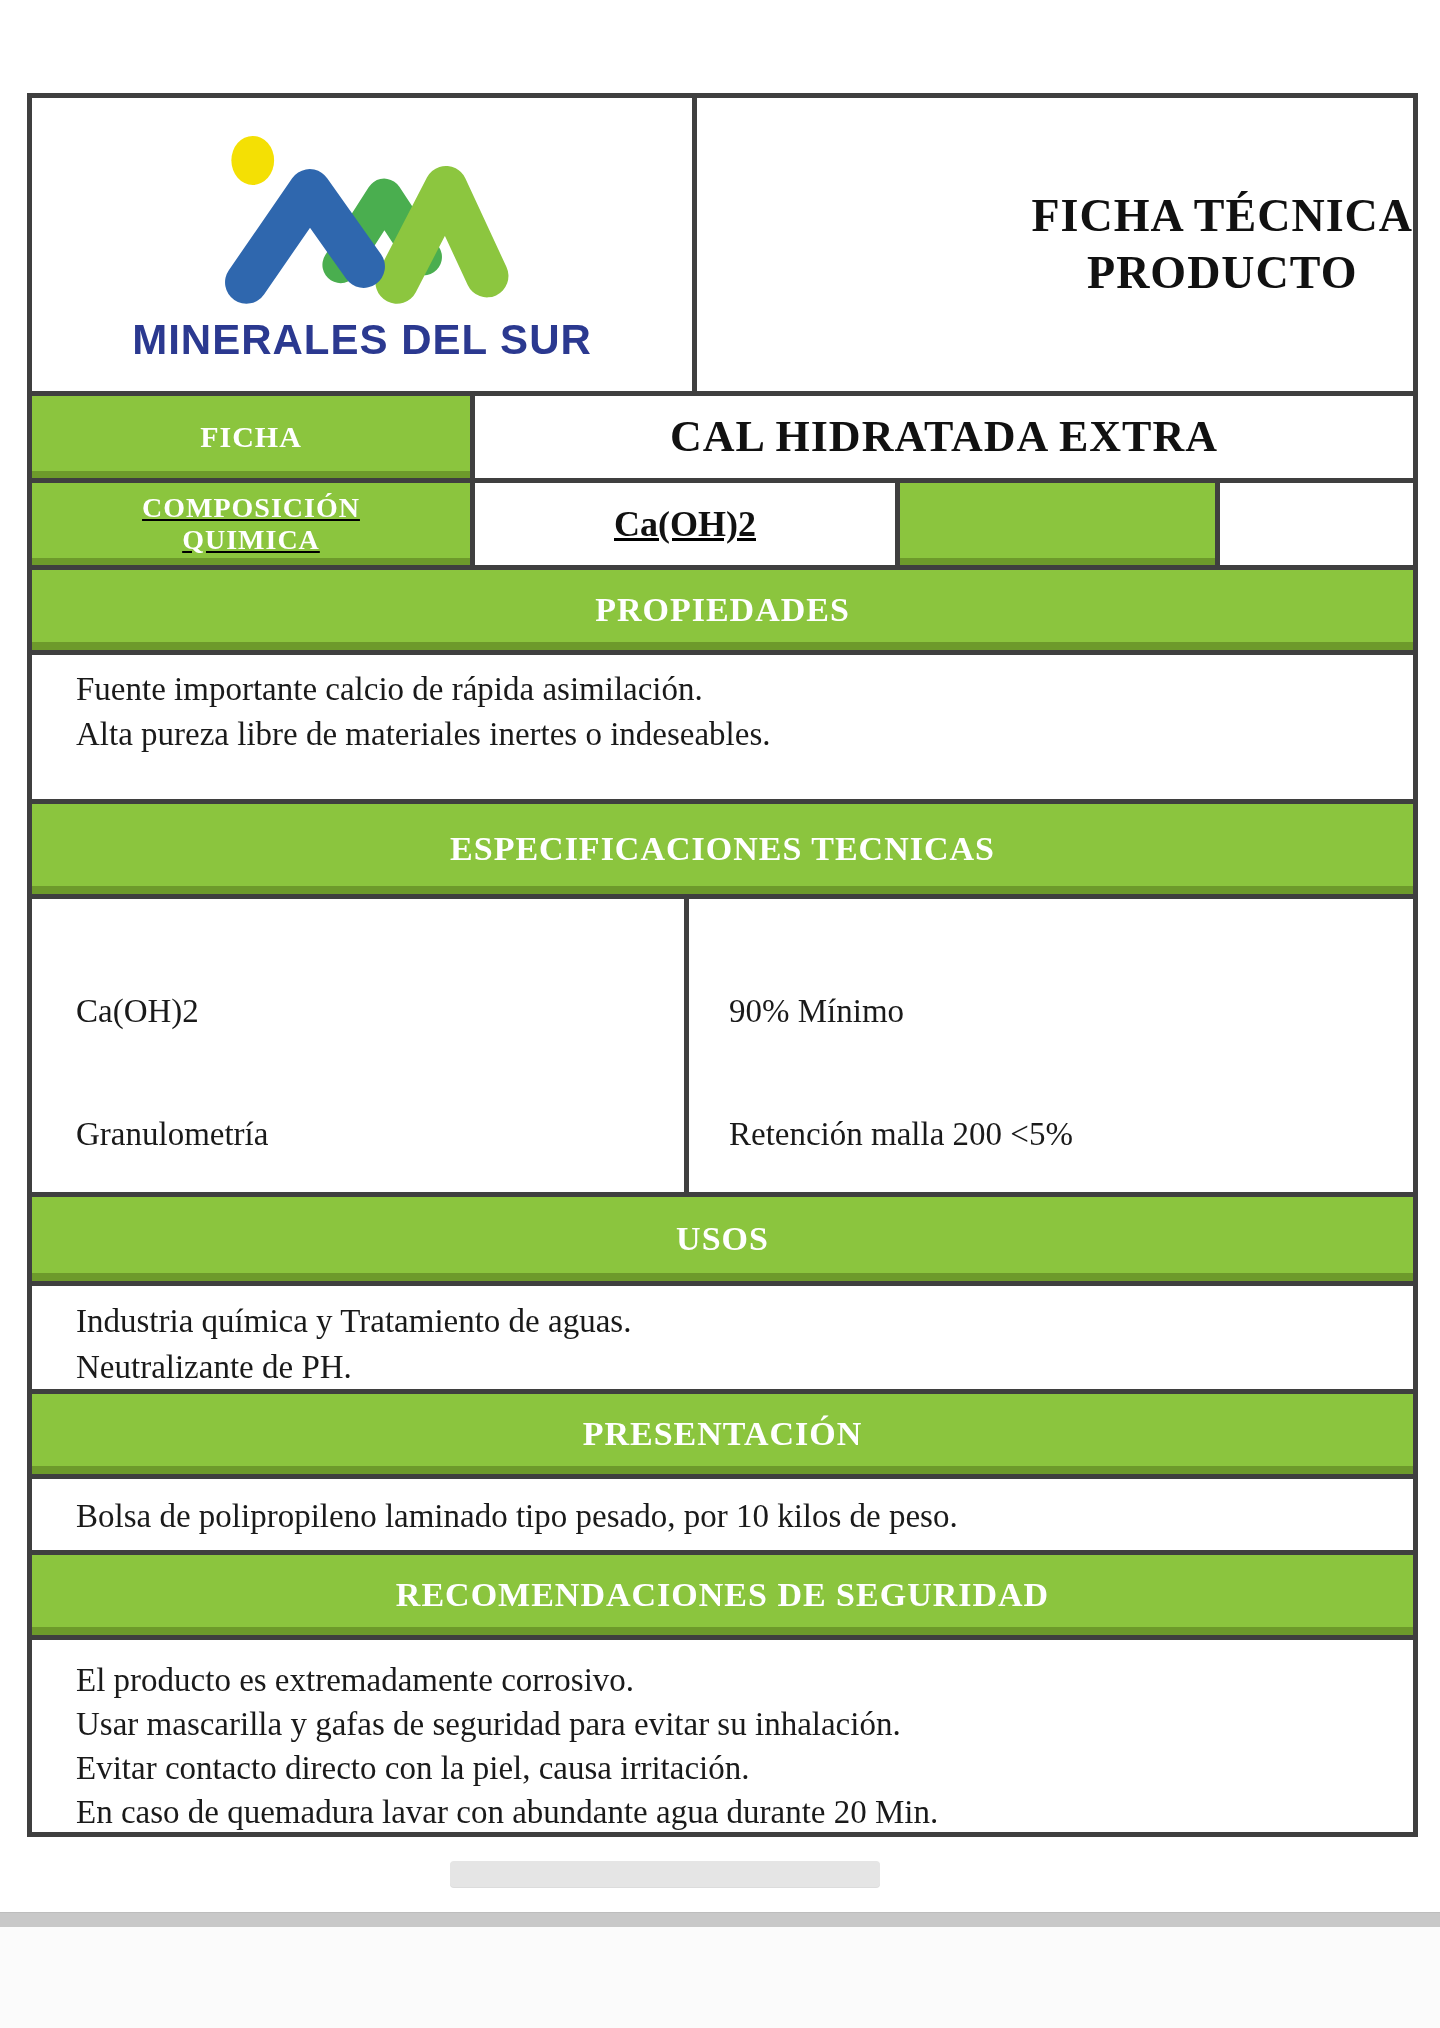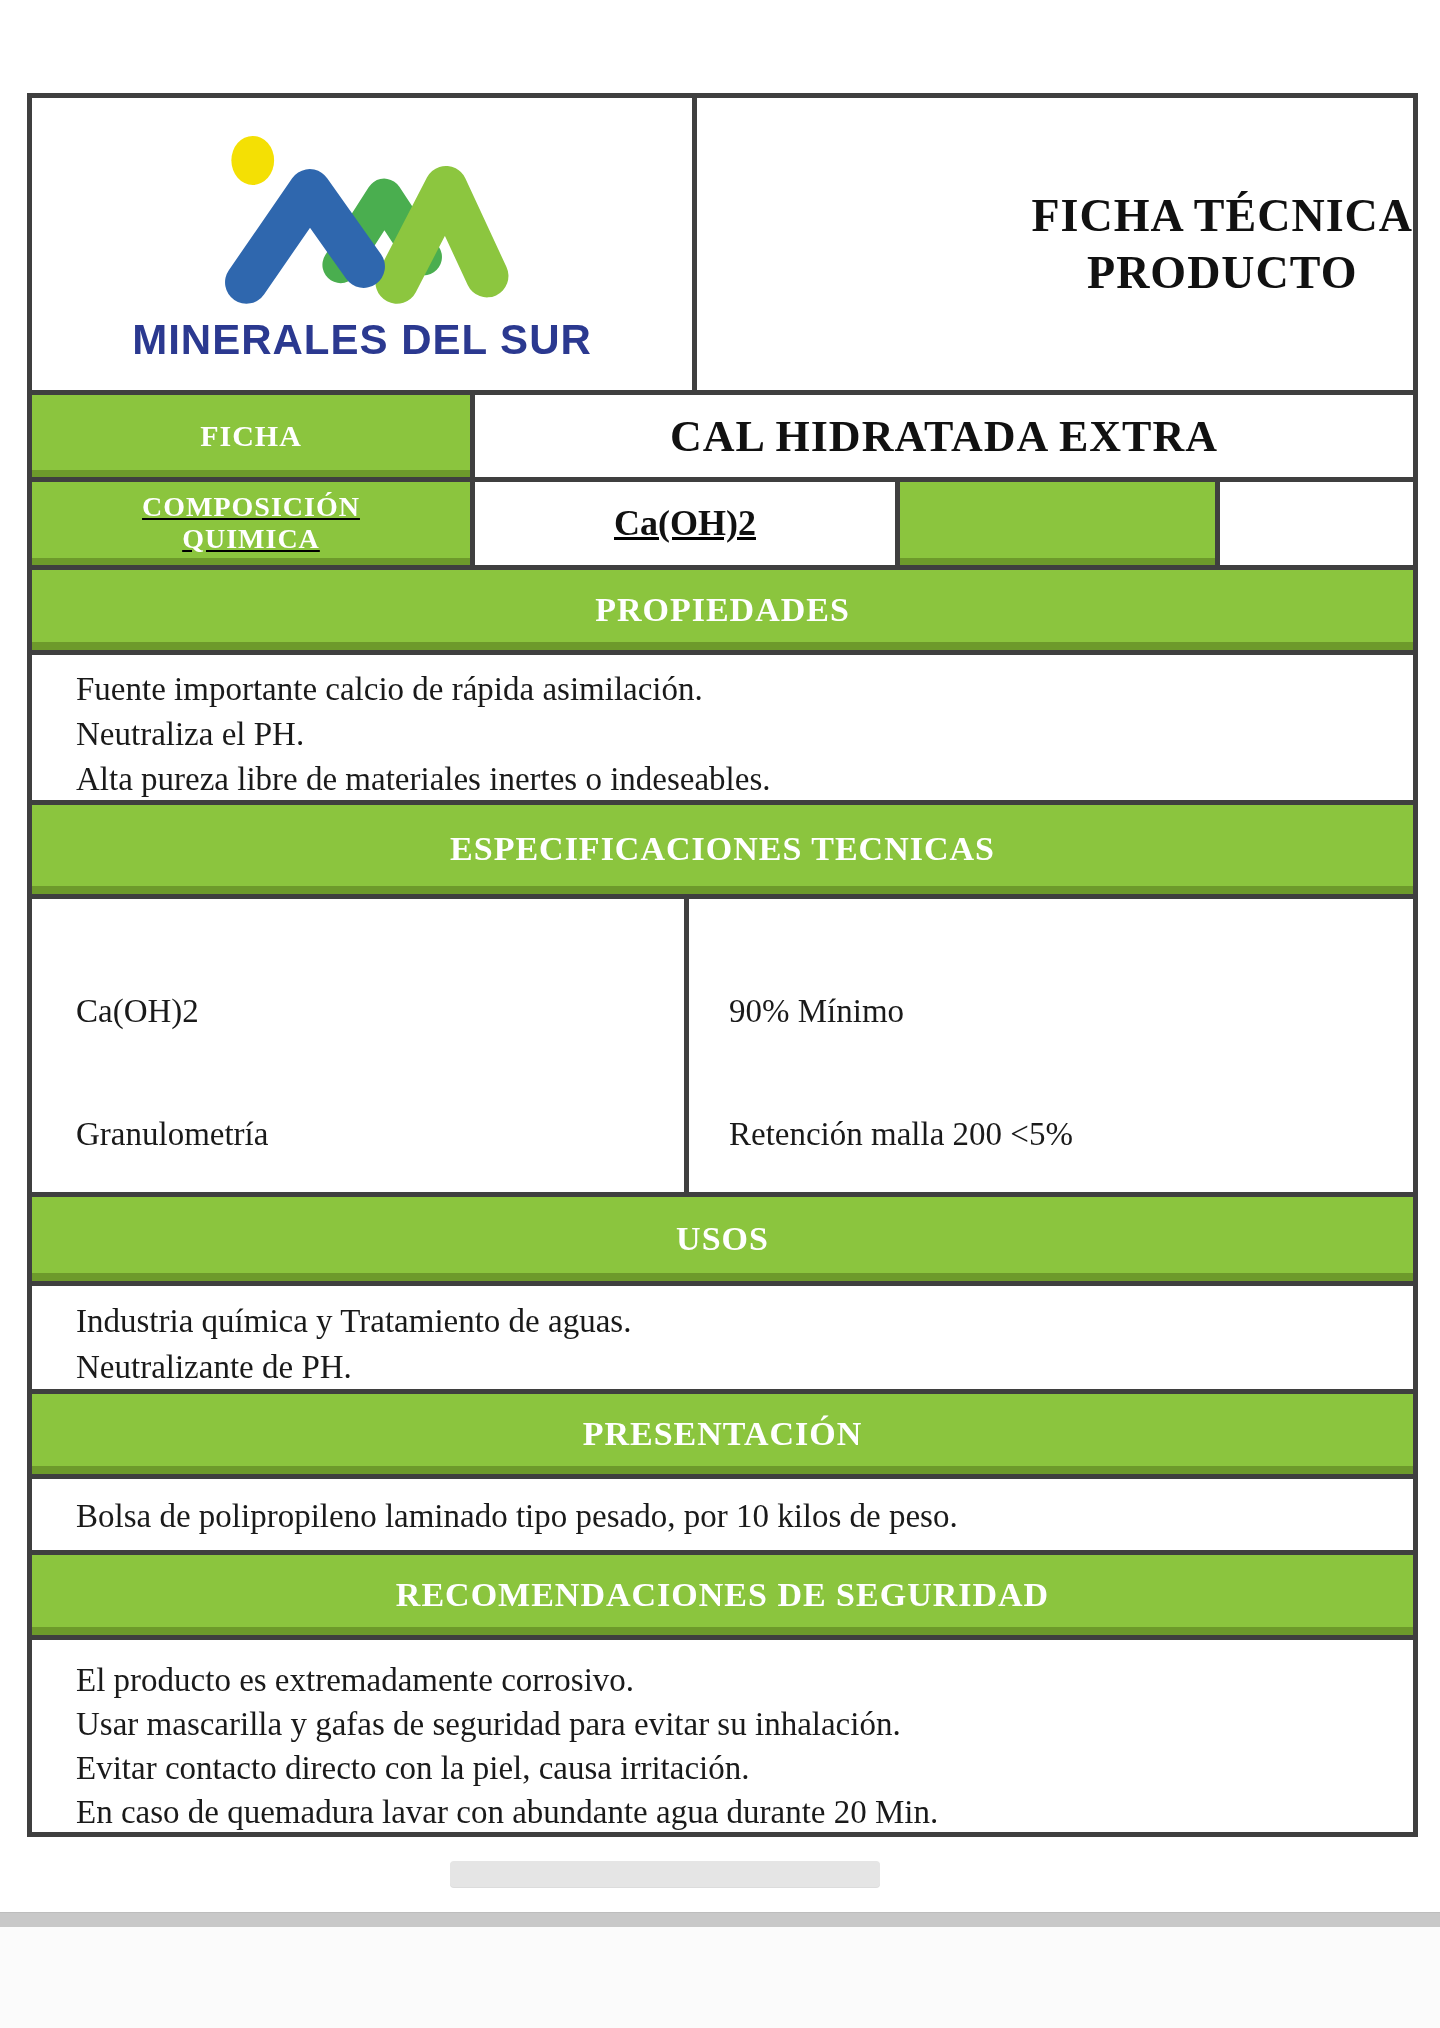--- a/index.html
+++ b/index.html
@@ -102,21 +102,20 @@
         <div>QUIMICA</div>
       </div>
       <div class="cell comp-value vline">Ca(OH)2</div>
       <div class="cell comp-green green vline"></div>
       <div class="cell comp-white vline"></div>
     </div>
 
     <div class="bar bar-prop">PROPIEDADES</div>
     <div class="tblock tb-props">
       <div>Fuente importante calcio de rápida asimilación.</div>
-      <div>Neutraliza el PH.</div>
       <div>Alta pureza libre de materiales inertes o indeseables.</div>
     </div>
 
     <div class="bar bar-espec">ESPECIFICACIONES TECNICAS</div>
     <div class="spec">
       <div class="spec-col spec-left">
         <div>Ca(OH)2</div>
         <div>Granulometría</div>
         <div> Humedad Libre</div>
         <div>Fe2O3</div>

